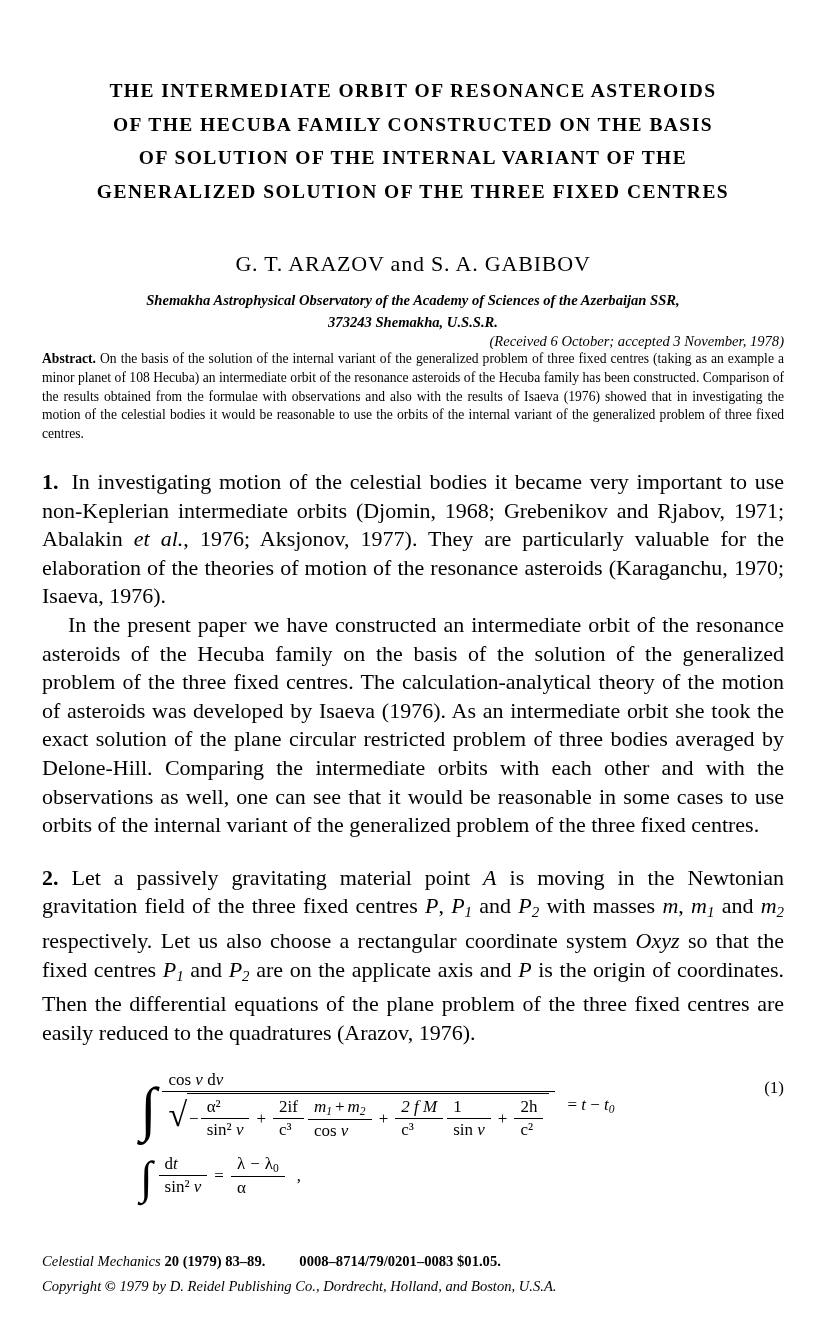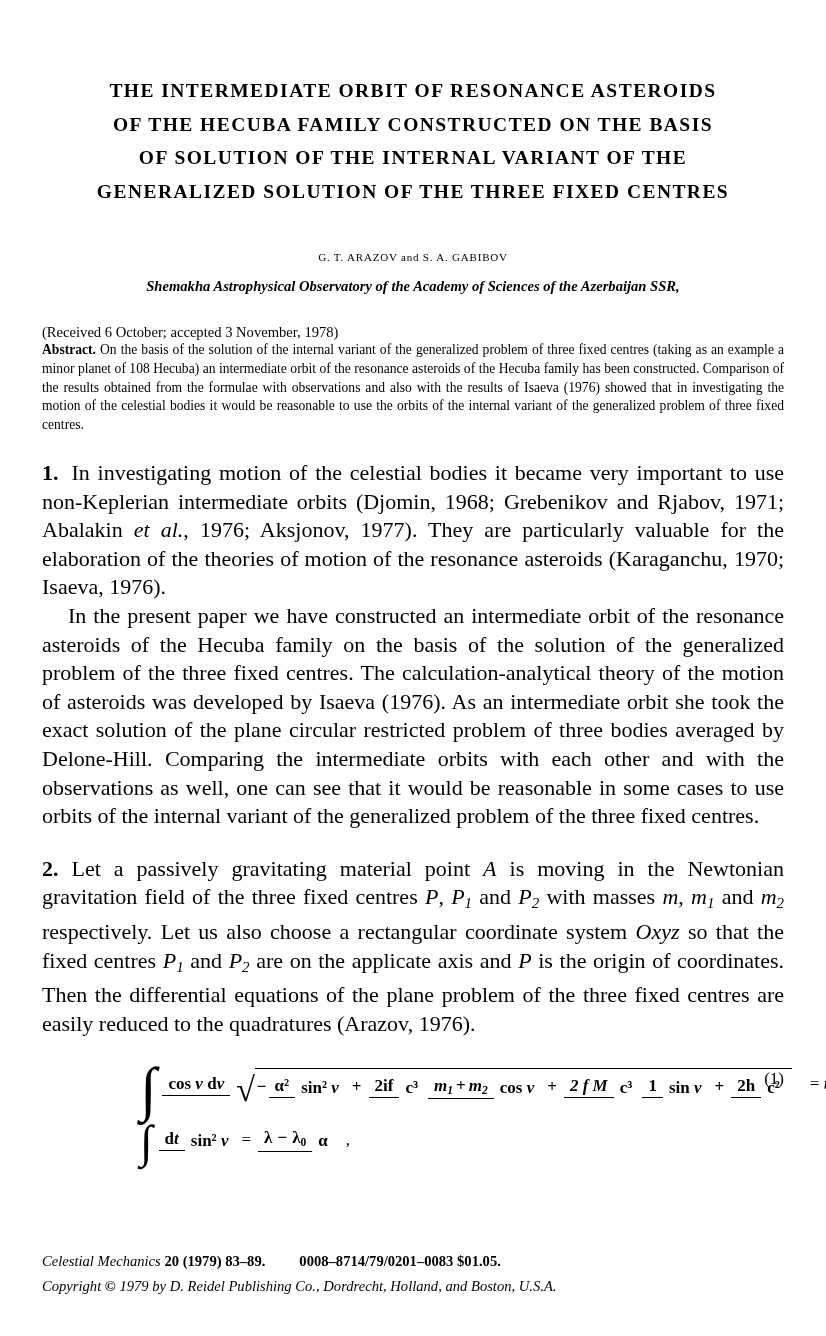--- a/index.html
+++ b/index.html
@@ -39,38 +39,38 @@
     font-size: 19.5px;
     font-weight: bold;
     letter-spacing: 1.45px;
     line-height: 33.5px;
     white-space: nowrap;
   }
 
   
   .authors {
     text-align: center;
-    font-size: 11px;
+    font-size: 22px;
     letter-spacing: 0.8px;
     margin-top: 43px;
   }
   .affiliation {
     text-align: center;
     font-style: italic;
     font-size: 14.6px;
     line-height: 22px;
     margin-top: 12px;
     font-weight: bold;
   }
   .affil-line2 { display: block; }
 
   .received {
-    text-align: left;
+    text-align: right;
     font-size: 14.6px;
-    margin-top: 27px;
+    font-style: italic;
   }
 
   
   .abstract {
     font-size: 13.6px;
     line-height: 18.8px;
     text-align: justify;
     text-justify: inter-word;
   }
   .abstract b { font-weight: bold; }
@@ -115,25 +115,23 @@
     line-height: 0.8;
     font-family: "Liberation Serif", "DejaVu Serif", serif;
     margin-right: 4px;
     position: relative;
     top: 2px;
   }
   .intsign-tall { font-size: 60px; top: 4px; }
 
   .frac {
     display: inline-flex;
-    flex-direction: row;
-    align-items: center;
+    flex-direction: column;
     vertical-align: middle;
     margin: 0 2px;
-    font-weight: bold;
   }
   .frac > .num {
     padding: 0 6px 1px 6px;
     border-bottom: 1.3px solid #000;
     white-space: nowrap;
   }
   .frac > .den {
     padding: 1px 6px 0 6px;
     white-space: nowrap;
   }
@@ -192,20 +190,21 @@
       <div class="title-line">THE INTERMEDIATE ORBIT OF RESONANCE ASTEROIDS</div>
       <div class="title-line">OF THE HECUBA FAMILY CONSTRUCTED ON THE BASIS</div>
       <div class="title-line">OF SOLUTION OF THE INTERNAL VARIANT OF THE</div>
       <div class="title-line">GENERALIZED SOLUTION OF THE THREE FIXED CENTRES</div>
     </div>
 
     <div class="authors">G. T. ARAZOV and S. A. GABIBOV</div>
 
     <div class="affiliation">
       <span>Shemakha Astrophysical Observatory of the Academy of Sciences of the Azerbaijan SSR,</span>
+      <span class="affil-line2">373243 Shemakha, U.S.S.R.</span>
     </div>
 
     <div class="received">(Received 6 October; accepted 3 November, 1978)</div>
 
     <div class="abstract">
       <b>Abstract.</b><span> On the basis of the solution of the internal variant of the generalized problem of three fixed centres (taking as an example a minor planet of 108 Hecuba) an intermediate orbit of the resonance asteroids of the Hecuba family has been constructed. Comparison of the results obtained from the formulae with observations and also with the results of Isaeva (1976) showed that in investigating the motion of the celestial bodies it would be reasonable to use the orbits of the internal variant of the generalized problem of three fixed centres.</span>
     </div>
 
     <div class="para">
       <span class="secnum">1.</span><span>In investigating motion of the celestial bodies it became very important to use non-Keplerian intermediate orbits (Djomin, 1968; Grebenikov and Rjabov, 1971; Abalakin </span><i>et al.</i><span>, 1976; Aksjonov, 1977). They are particularly valuable for the elaboration of the theories of motion of the resonance asteroids (Karaganchu, 1970; Isaeva, 1976).</span>

